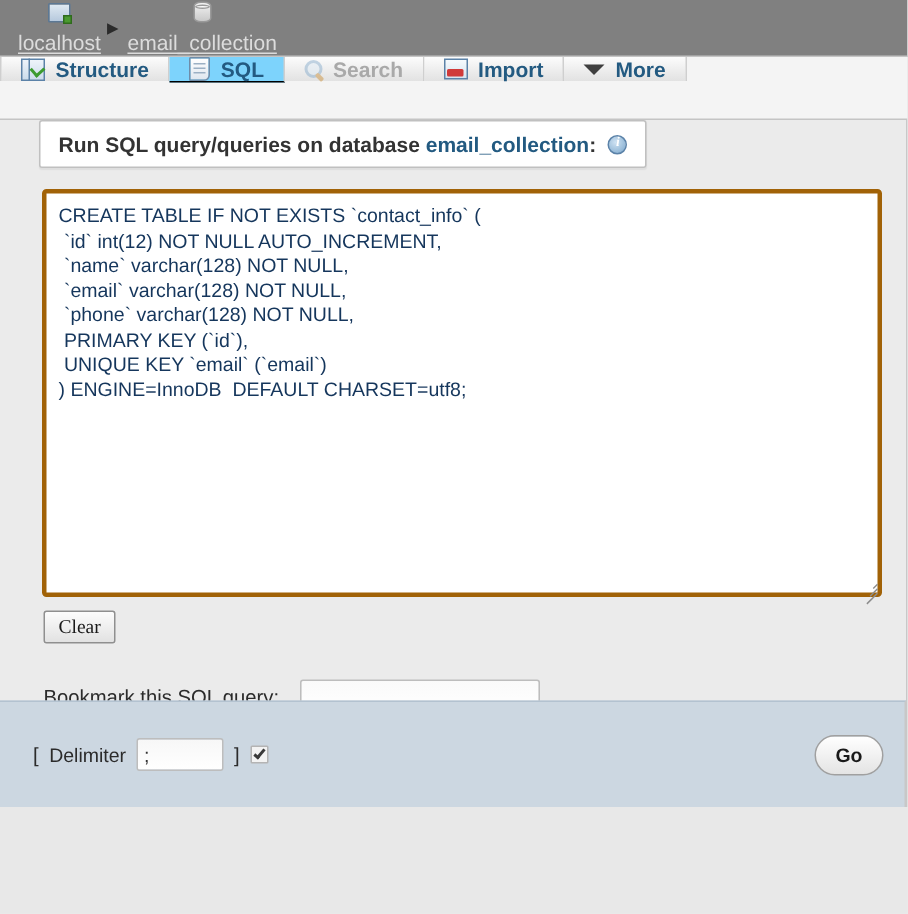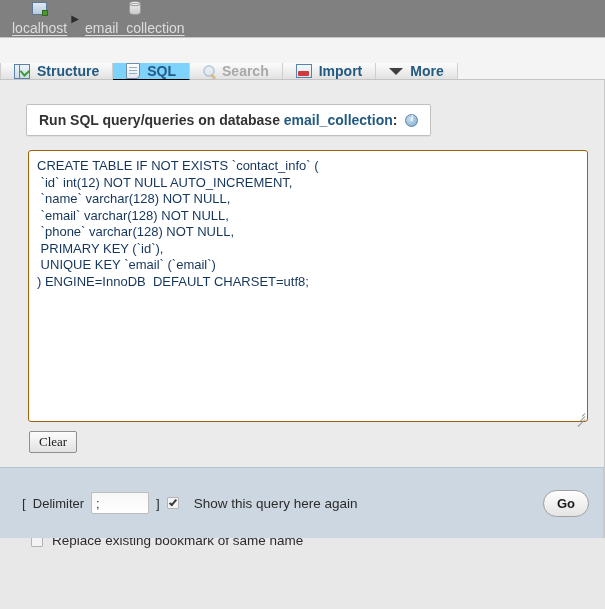--- a/index.html
+++ b/index.html
@@ -83,21 +83,21 @@
     background: #fbfbfb;
     box-sizing: border-box;
   }
 
   
   .tabbar {
     height: 42px;
     background: #f4f4f4;
     border-bottom: 1px solid #c4c4c4;
     display: flex;
-    align-items: flex-end;
+    align-items: flex-start;
     box-sizing: border-box;
   }
   .tab {
     display: flex;
     align-items: center;
     gap: 7px;
     padding: 0 13px;
     background: linear-gradient(#fcfcfc 0%, #ececec 60%, #e2e2e2 100%);
     border-right: 1px solid #cfcfcf;
     box-sizing: border-box;
@@ -212,21 +212,21 @@
     position: relative;
     height: 458px;
     border-right: 1px solid #c8c8c8;
     box-sizing: border-box;
   }
 
   .legend-box {
     display: inline-flex;
     align-items: center;
     gap: 8px;
-    margin: 24px 0 0 26px;
+    margin: 0 0 0 26px;
     padding: 7px 12px;
     background: #ffffff;
     border: 1px solid #c0c0c0;
     border-radius: 2px;
     box-shadow: 0 1px 1px rgba(0,0,0,0.06);
   }
   .legend-text {
     font-size: 14px;
     font-weight: bold;
     color: #333333;
@@ -257,21 +257,21 @@
   
   .sql-wrap {
     margin: 14px 0 0 28px;
     width: 560px;
     position: relative;
   }
   .sql-textarea {
     width: 100%;
     height: 272px;
     box-sizing: border-box;
-    border: 1px solid #a16207;
+    border: 3px solid #a16207;
     border-radius: 3px;
     background: #ffffff;
     padding: 7px 8px;
     font-family: "Liberation Sans", sans-serif;
     font-size: 13px;
     line-height: 16.5px;
     color: #15365c;
     resize: none;
     outline: none;
     white-space: pre;
@@ -498,18 +498,17 @@
   </div>
 
   
   <div class="actionbar">
     <div class="delim-group">
       <span class="bracket">[</span>
       <span class="delim-label">Delimiter</span>
       <input class="delim-input" type="text" value=";" style="">
       <span class="bracket">]</span>
       <span class="cbx checked"></span>
-      <span class="show-again-label">Show this query here again</span>
     </div>
     <button class="btn-go">Go</button>
   </div>
 
 </div>
 
 </body></html>

